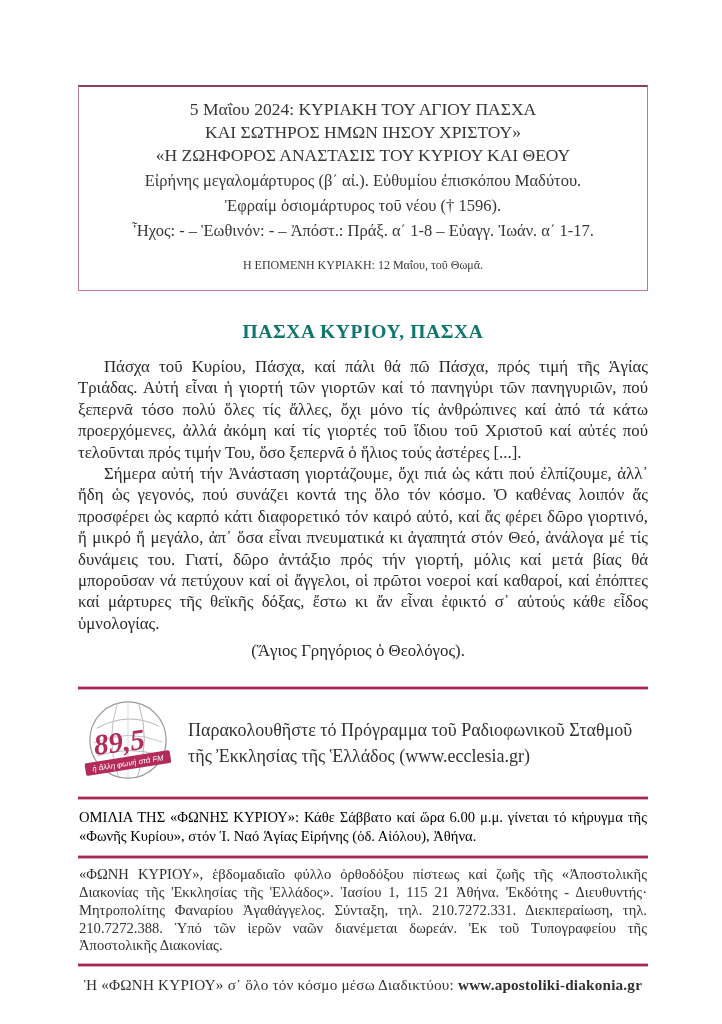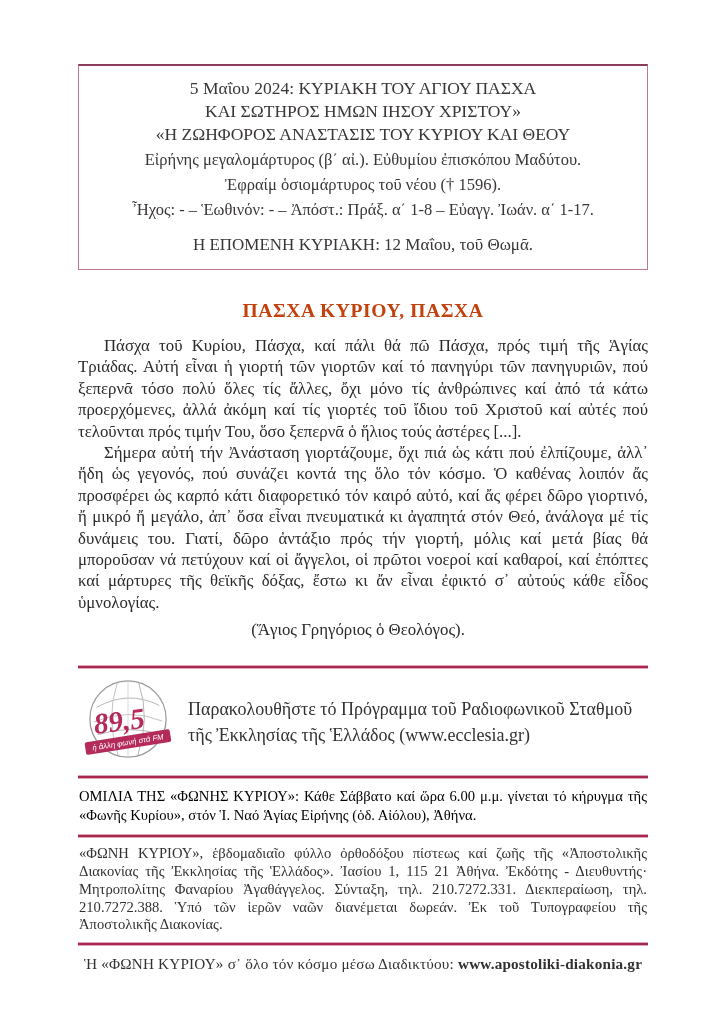--- a/index.html
+++ b/index.html
@@ -4,43 +4,43 @@
 <style>
   html,body{margin:0;padding:0;}
   body{
     width:722px;height:1024px;overflow:hidden;background:#ffffff;
     font-family:"Liberation Serif","DejaVu Serif",serif;
     color:#2c2929;
   }
   .page{
     box-sizing:border-box;
     width:722px;height:828px;
-    padding:64px 74px 0 78px;
+    padding:85px 74px 0 78px;
   }
   
   .header-box{
     box-sizing:border-box;
     border:1px solid #bf7890;
     border-top:2px solid #8d3d5c;
     padding:11px 8px 13px;
     text-align:center;
     color:#3a3636;
   }
   .hb-caps{font-size:17.5px;line-height:23px;}
   .hb-saints{font-size:16.5px;line-height:22px;margin-top:3px;}
   .hb-mode{font-size:16.5px;line-height:22px;margin-top:3px;}
-  .hb-next{font-size:17px;line-height:23px;margin-top:12px;}
+  .hb-next{font-size:12px;line-height:23px;margin-top:12px;}
   
   .article-title{
     margin-top:30px;
     text-align:center;
     font-weight:bold;
     font-size:19.5px;
     letter-spacing:0.6px;
-    color:#c2410c;
+    color:#0f766e;
   }
   .body-text{margin-top:13px;font-size:16.8px;line-height:21.4px;text-align:justify;font-family:Liberation Serif, serif;}
   .body-text p{margin:0;text-indent:26px;}
   .attribution{
     text-align:center;
     margin-top:7px;
     padding-right:10px;
     font-size:16.8px;
   }
   

